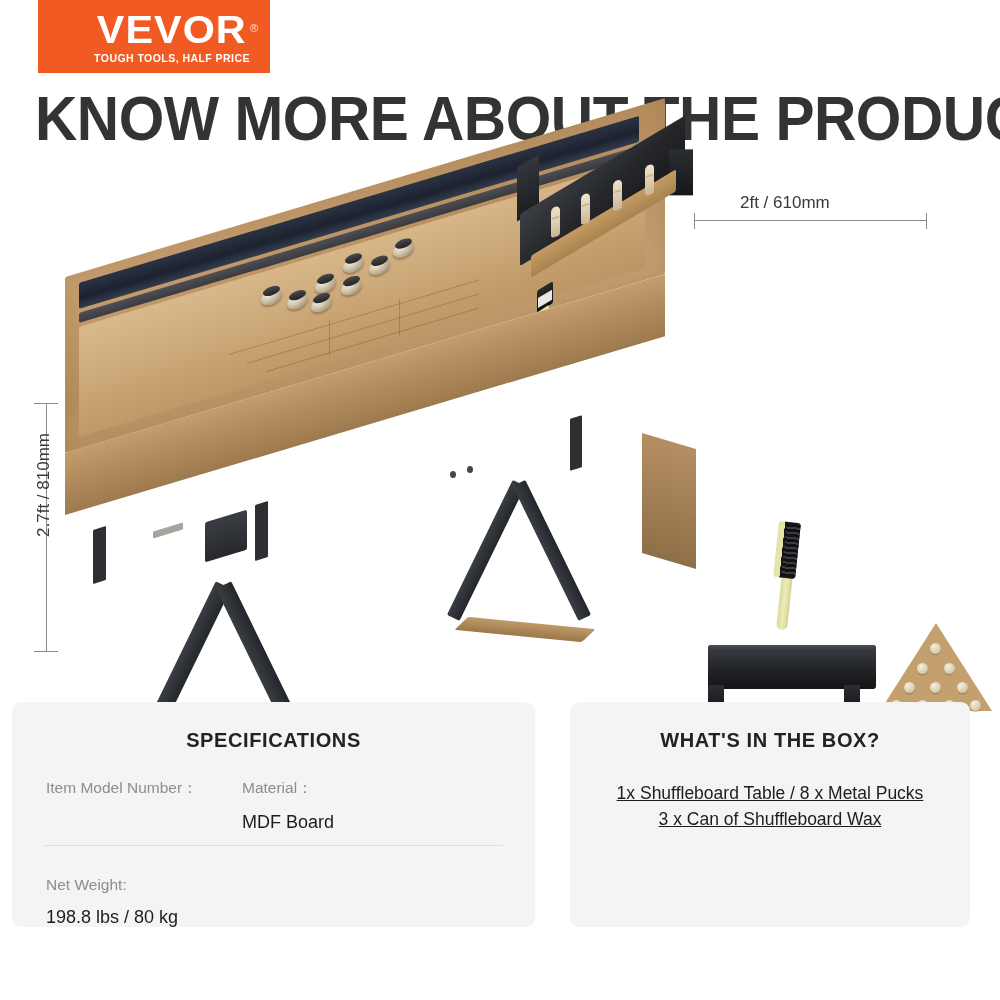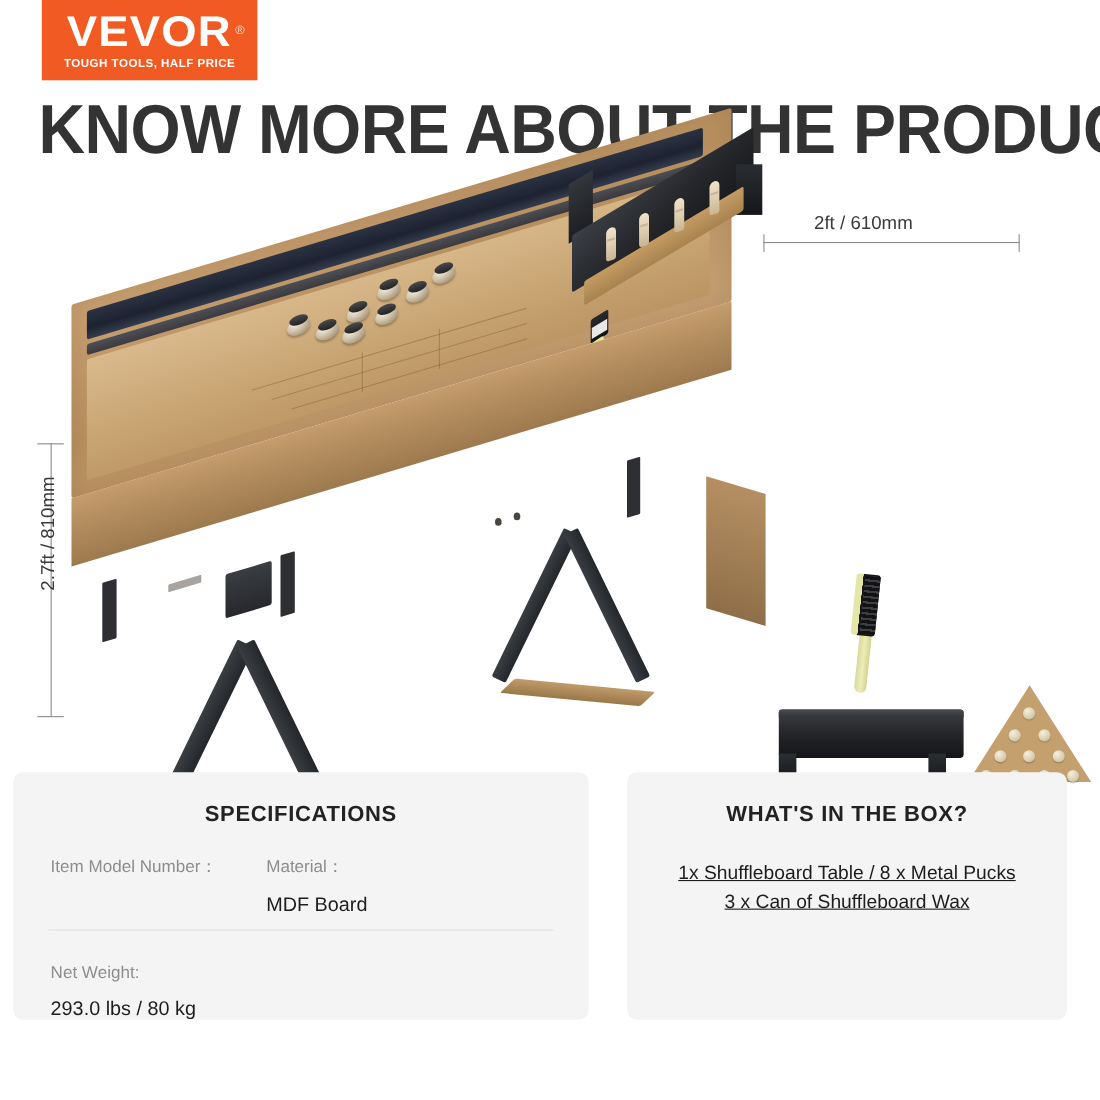--- a/index.html
+++ b/index.html
@@ -9,21 +9,21 @@
     font-family:"Liberation Sans", sans-serif;
     overflow:hidden;
     position:relative;
   }
   #page{position:relative;width:1000px;height:1000px;overflow:hidden;}
 
   
   .logo-block{
     position:absolute;left:38px;top:0px;width:196px;height:73px;
     background:var(--brand,#F15A22);
-    display:flex;flex-direction:column;align-items:center;justify-content:center;
+    display:flex;flex-direction:column;align-items:center;justify-content:center;padding-left:36px;
   }
   .logo-word{
     position:relative;
     color:#fff;font-weight:bold;font-size:39px;letter-spacing:1px;
     line-height:40px;font-family:"Liberation Sans", sans-serif;
     transform:scaleX(1.06);
   }
   .logo-reg{
     position:absolute;right:-12px;top:-2px;font-size:11px;font-weight:normal;
     color:#ffd9c6;
@@ -473,21 +473,21 @@
         <div class="spec-label">Item Model Number：</div>
       </div>
       <div class="spec-col">
         <div class="spec-label">Material：</div>
         <div class="spec-value">MDF Board</div>
       </div>
     </div>
     <div class="spec-divider"></div>
     <div class="spec-row2">
       <div class="spec-label">Net Weight:</div>
-      <div class="spec-value">293.0 lbs / 80 kg</div>
+      <div class="spec-value">198.8 lbs / 80 kg</div>
     </div>
   </div>
 
   <div class="panel panel-box">
     <div class="panel-title">WHAT'S IN THE BOX?</div>
     <div class="box-list">
       <div>1x Shuffleboard Table / 8 x Metal Pucks</div>
       <div>3 x Can of Shuffleboard Wax</div>
     </div>
   </div>

